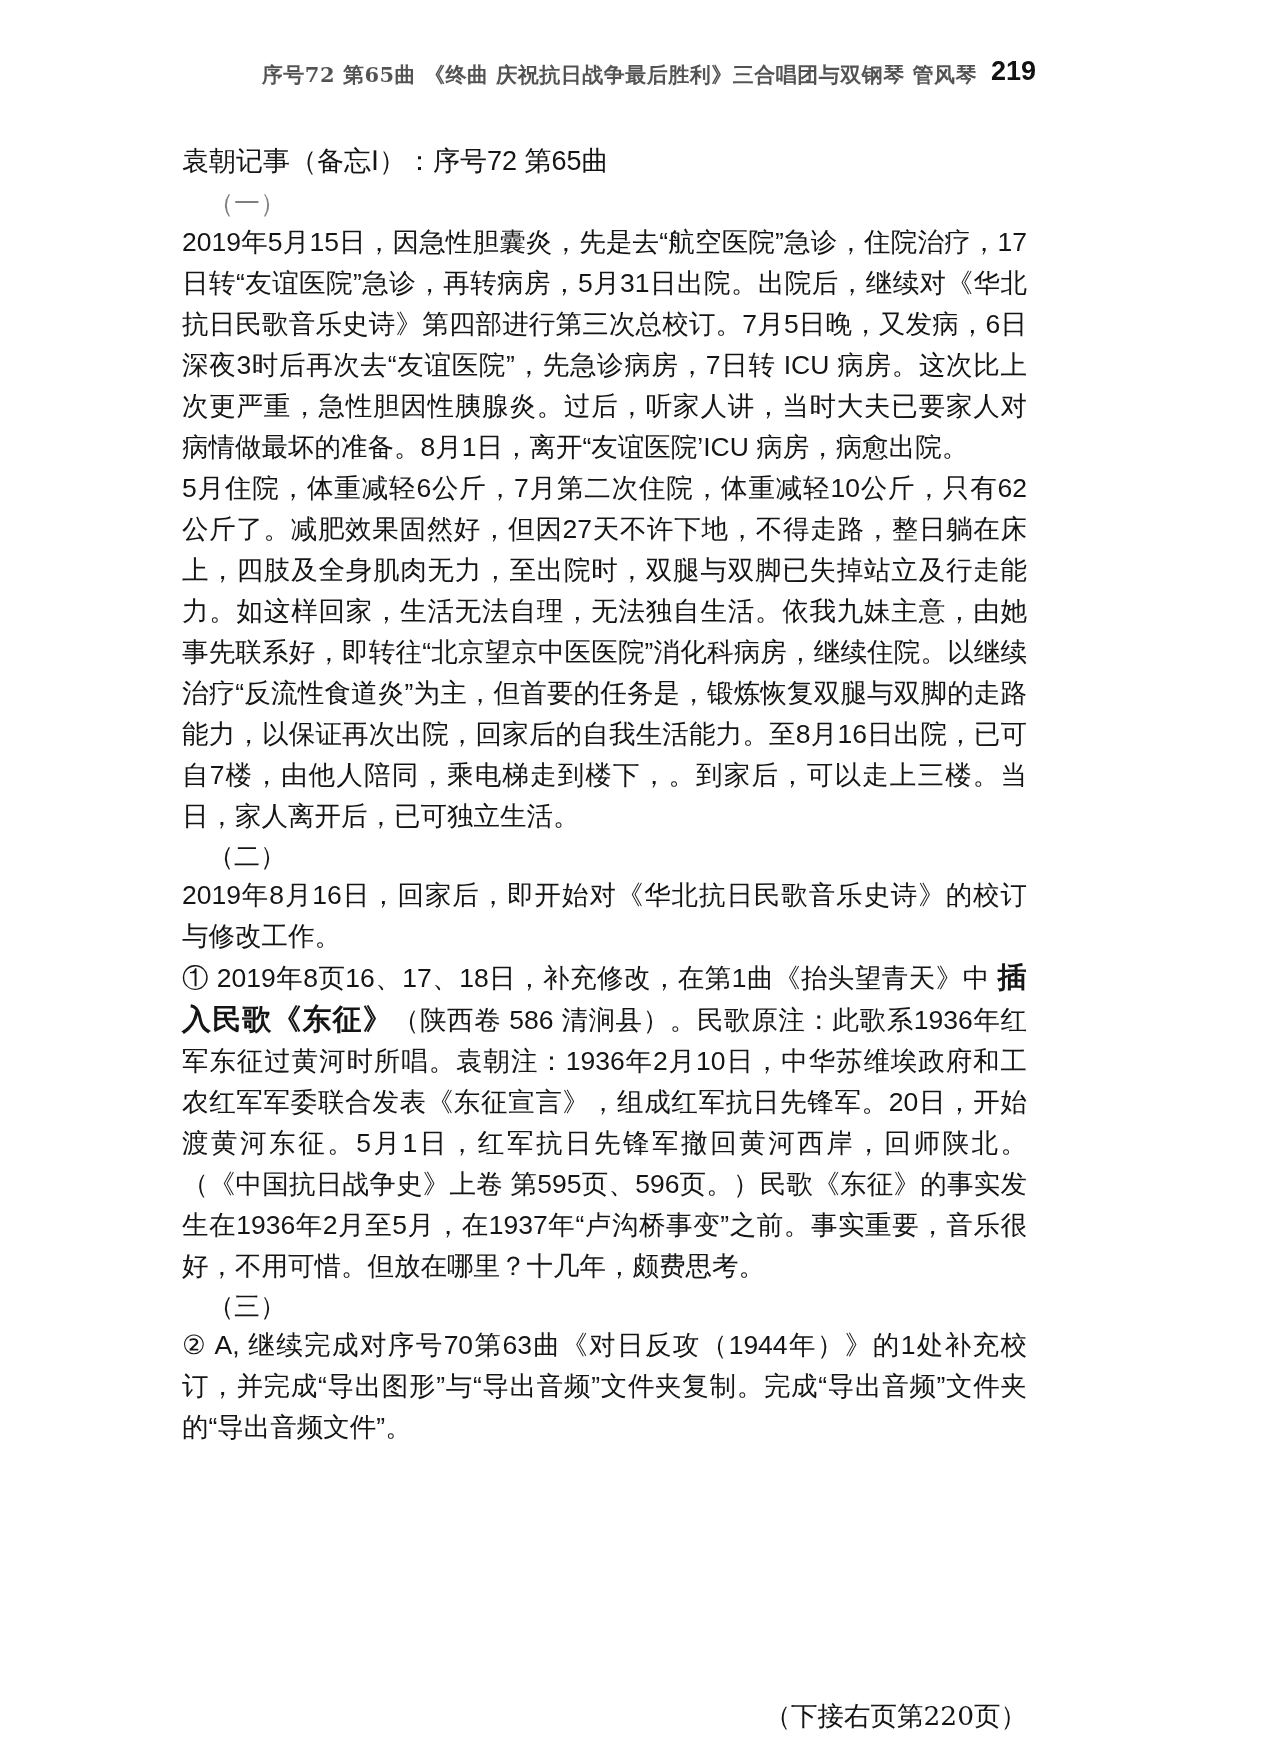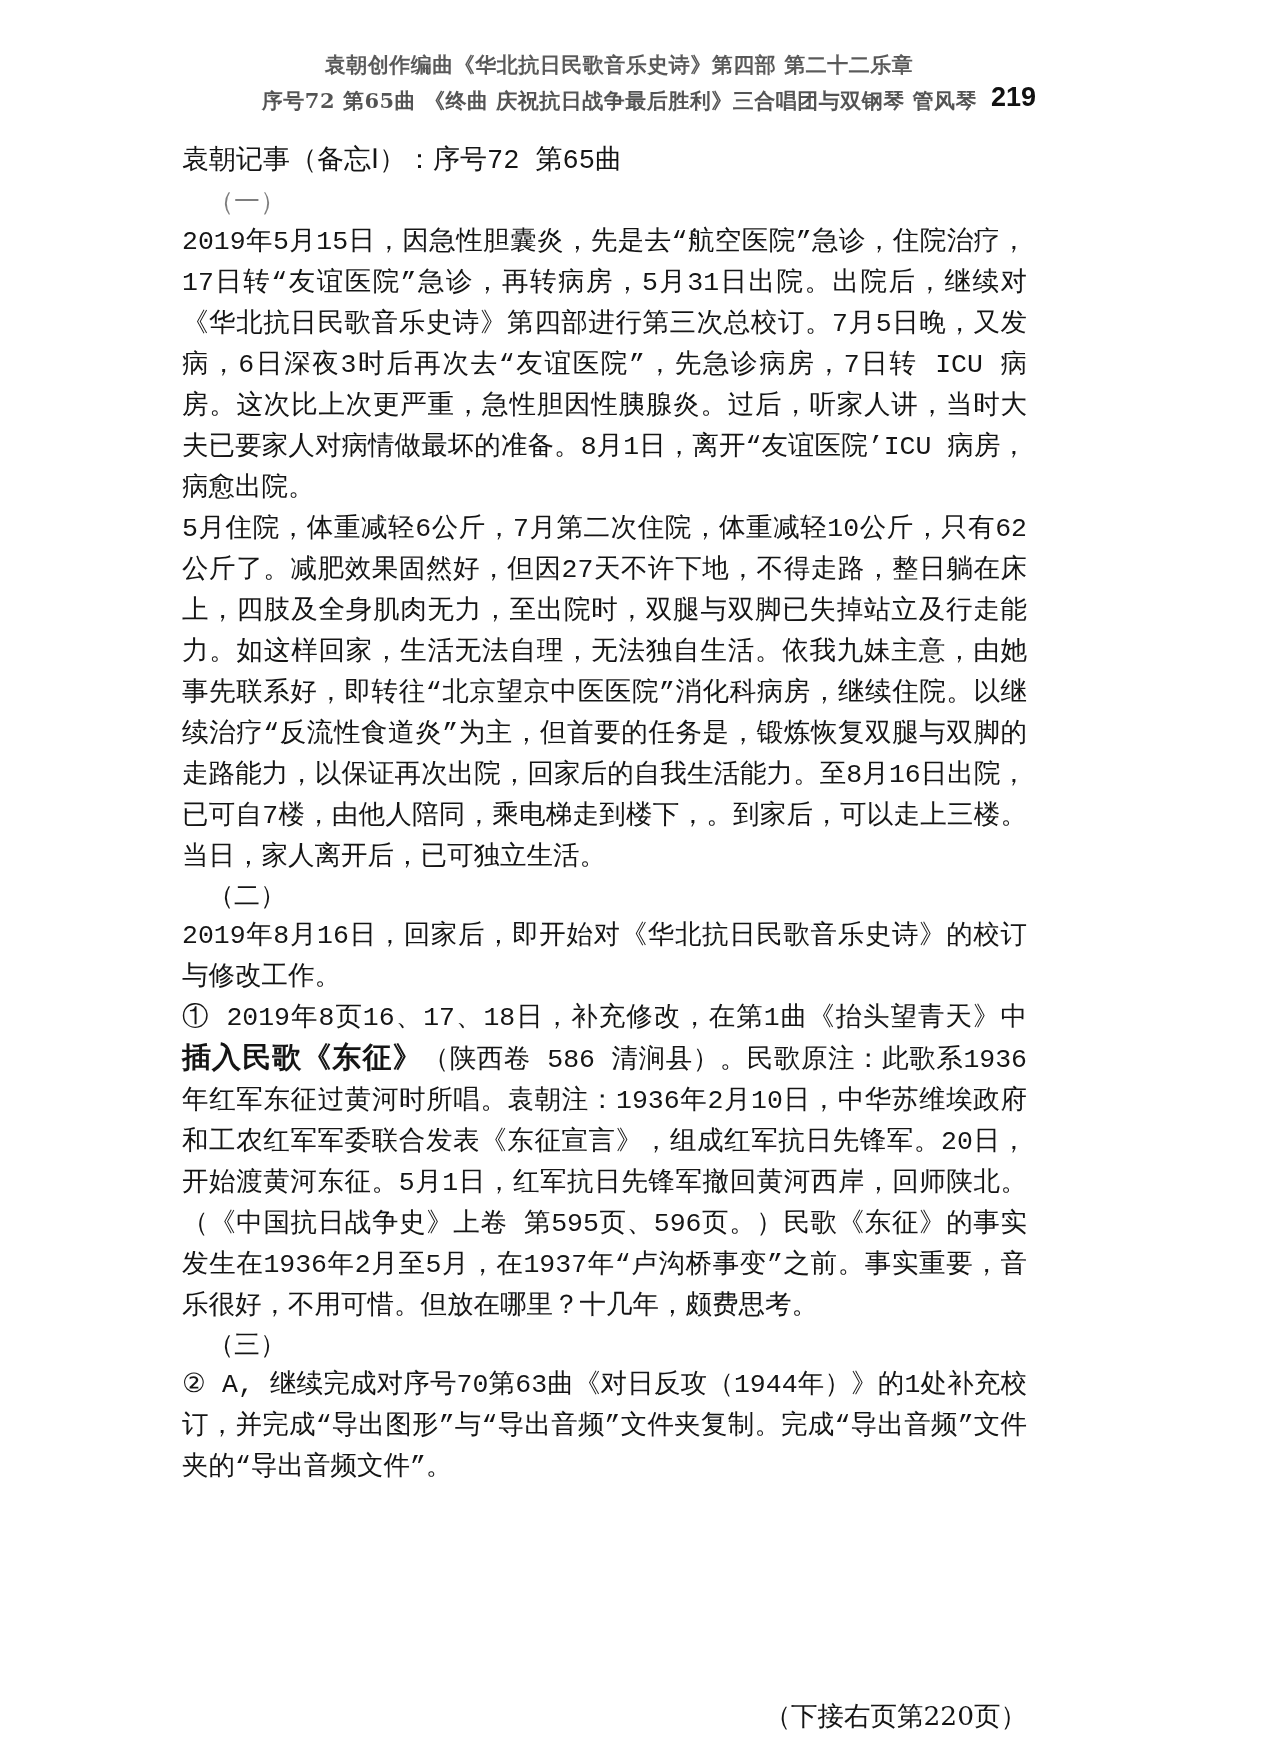--- a/index.html
+++ b/index.html
@@ -61,21 +61,21 @@
     left:182px;
     top:140px;
     width:845px;
   }
   p{
     margin:0;
     font-size:26.5px;
     line-height:41px;
     text-align:justify;
     text-justify:inter-ideograph;
-    font-family:Liberation Mono, monospace;
+    font-family:Liberation Sans, sans-serif;
     letter-spacing:0px;
     color:#151515;
   }
   .doc-title{
     font-size:27px;
     line-height:42px;
     margin-bottom:2px;
   }
   .sec-mark{
     font-size:26px;
@@ -99,21 +99,20 @@
     color:#151515;
     margin-top:48px;
   }
 </style>
 </head>
 <body>
 
 <div class="page">
 
   <div class="header">
-    <div class="hdr-line1 faded2">袁朝创作编曲《华北抗日民歌音乐史诗》第四部  第二十二乐章</div>
     <div class="hdr-row2">
       <div class="hdr-line2 faded2">序号72   第65曲  《终曲 庆祝抗日战争最后胜利》三合唱团与双钢琴 管风琴</div>
       <div class="pageno">219</div>
     </div>
   </div>
 
   <div class="body">
 
     <p class="doc-title">袁朝记事（备忘Ⅰ）：序号72 第65曲</p>
 

